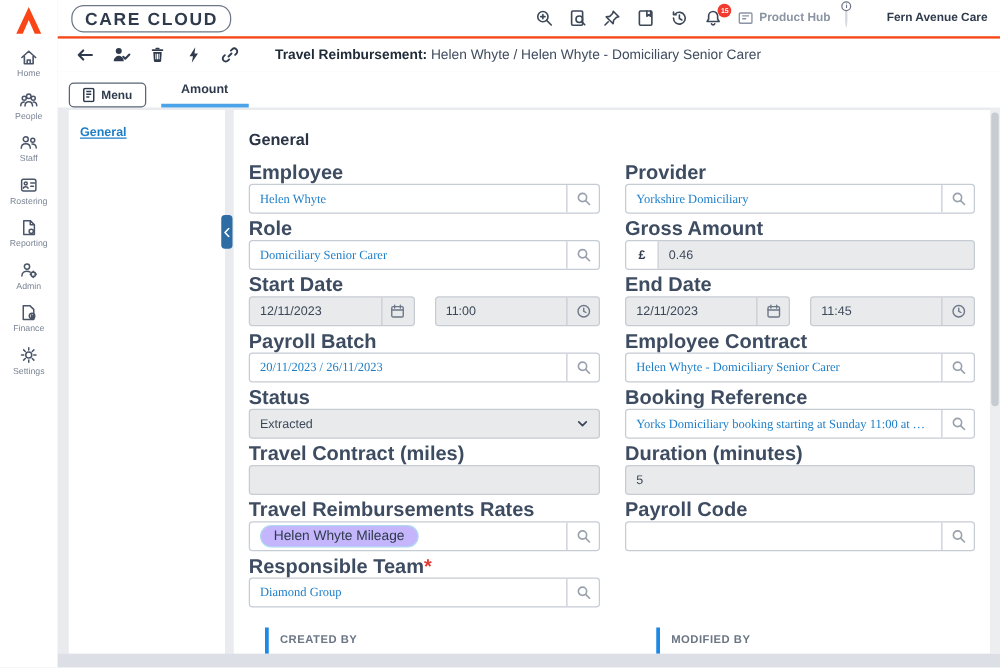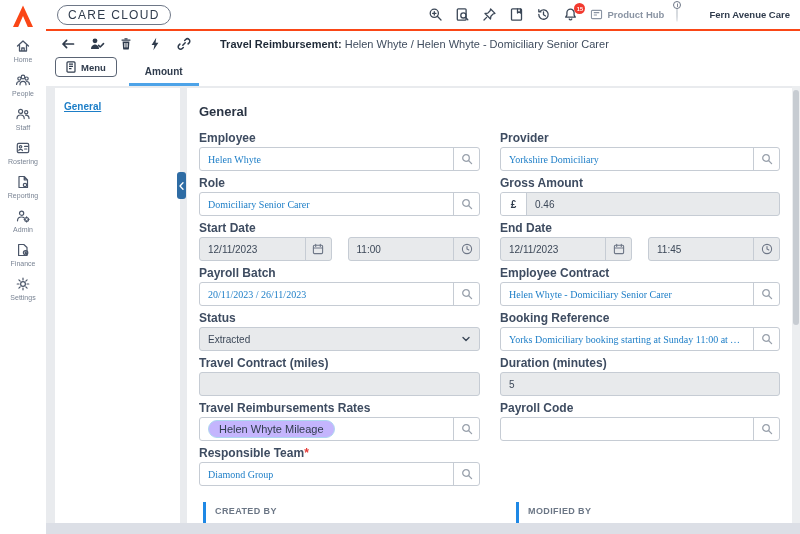--- a/index.html
+++ b/index.html
@@ -21,21 +21,21 @@
   .rail-item { display:flex; flex-direction:column; align-items:center; margin-bottom:8px; cursor:pointer; }
   .rail-item svg { width:16px; height:16px; }
   .rail-label { font-size:7px; color:#7a8494; margin-top:2px; line-height:8px; }
   
   .top-bar {
     position:absolute; left:46px; top:0; right:0; height:29px;
     background:#fff; display:flex; align-items:center; z-index:5;
   }
   .brand-badge {
     margin-left:11px; border:1.5px solid #6e7787; border-radius:10px;
-    padding:2px 10px 2px; font-size:12px; font-weight:normal; letter-spacing:1.3px; color:#2f3b4c;
+    padding:2px 10px 2px; font-size:14px; font-weight:bold; letter-spacing:1.3px; color:#2f3b4c;
   }
   .top-right { margin-left:auto; display:flex; align-items:center; gap:12px; margin-right:10px; }
   .tr-icon { width:15px; height:15px; position:relative; cursor:pointer; display:flex; }
   .tr-icon svg { width:15px; height:15px; }
   .badge {
     position:absolute; top:-4px; right:-7px; min-width:11px; height:11px;
     background:#f23a2f; color:#fff; border-radius:6px; font-size:5.5px; font-weight:bold;
     display:flex; align-items:center; justify-content:center; padding:0 2px;
   }
   .product-hub { display:flex; align-items:center; gap:4px; color:#8a94a3; font-size:9.5px; font-weight:600; cursor:pointer;text-align:right; }
@@ -60,21 +60,21 @@
   }
   .tb-icon { margin-left:13px; width:16px; height:16px; cursor:pointer; display:flex; }
   .tb-icon:first-child { margin-left:14px; }
   .tb-icon svg { width:16px; height:16px; }
   .tb-title { margin-left:28px; font-size:11px; white-space:nowrap; }
   .tb-title .strong { font-weight:bold; color:#1f2a38; }
   .tb-title .rest { color:#3f4c5e; }
   
   .tab-bar {
     position:absolute; left:46px; top:57px; right:0; height:29px;
-    background:#fff; display:flex; align-items:flex-start; z-index:5;
+    background:#fff; display:flex; align-items:flex-end; z-index:5;
   }
   .menu-btn {
     margin-left:9px; border:1.5px solid #5a6474; border-radius:4px; height:20px;
     padding:0 10px; display:flex; align-items:center; gap:5px;
     font-size:9.5px; font-weight:bold; color:#2f3b4c; background:#fff; cursor:pointer;
   }
   .menu-btn svg { width:10px; height:12px; }
   .details-tab {
     margin-left:12px; align-self:flex-end; padding:0 16px 6px;
     font-size:10px; font-weight:bold; color:#2f3b4c;
@@ -95,21 +95,21 @@
   
   .main-panel {
     position:absolute; left:187px; top:88px; width:605px; height:435px;
     background:#fff; padding:8px 12px 0 12px; z-index:2;
   }
   .form-heading { font-size:13px; font-weight:bold; color:#2a3444; margin:8px 0 14px; }
   .cols { display:flex; gap:20px; }
   .col-l { width:281px; } .col-r { width:280px; }
   .field { margin-bottom:7px; }
   .field > label {
-    display:block; font-size:12px; font-weight:600; color:#3e4c61;
+    display:block; font-size:16px; font-weight:600; color:#3e4c61;
     margin-bottom:3px; line-height:11px; white-space:nowrap;
   }
   .req { color:#e53935; }
   .igroup {
     display:flex; height:24px; border:1px solid #c6ccd4; border-radius:3px;
     background:#fff; overflow:hidden; align-items:stretch;
   }
   .igroup .val {
     flex:1; display:flex; align-items:center; padding:0 8px; font-size:10px;
     white-space:nowrap; overflow:hidden; min-width:0;
@@ -128,21 +128,21 @@
     display:flex; align-items:center; justify-content:center;
     font-size:10px; font-weight:bold; color:#2f3b4c;
   }
   .dt-row { display:flex; gap:16px; }
   .dt-row .igroup { flex:1; }
   .chip {
     background:#c4b5fd; border:1px solid #aed7f0; border-radius:10px;
     padding:2px 10px; font-size:11px; font-weight:400; color:#2f3b4c; white-space:nowrap;
   }
   
-  .audit-row { position:absolute; left:16px; right:12px; bottom:0; display:flex; }
+  .audit-row { position:absolute; left:25px; right:12px; bottom:0; display:flex; }
   .audit {
     border-left:3px solid #1e88e5; padding:4px 0 7px 9px;
     font-size:9px; font-weight:bold; color:#6b7685; letter-spacing:0.4px;
   }
   .audit.created { width:313px; }
   .audit.modified { flex:1; }
   
   .footer-strip { position:absolute; left:46px; right:0; bottom:0; height:11px; background:#dcdfe6; z-index:3; }
   .scroll-track { position:absolute; right:0; top:86px; width:8px; height:437px; background:#eceef0; z-index:4; }
   .scroll-thumb { position:absolute; right:1px; top:4px; width:6px; height:235px; background:#c7ccd2; border-radius:3px; }

